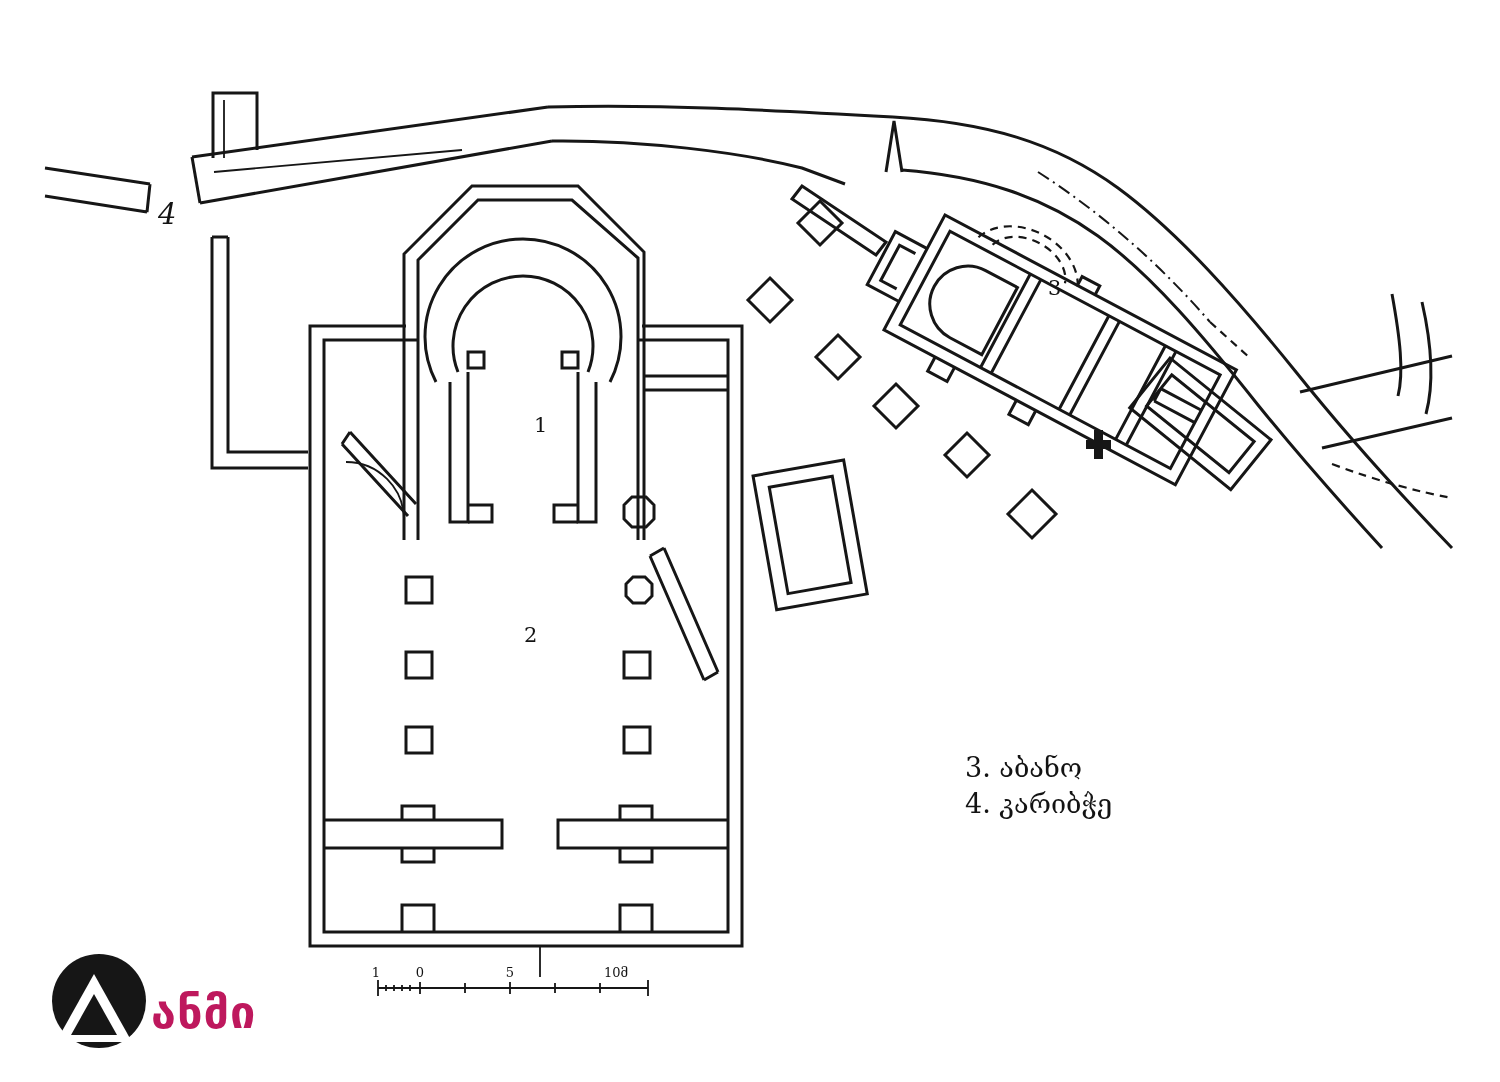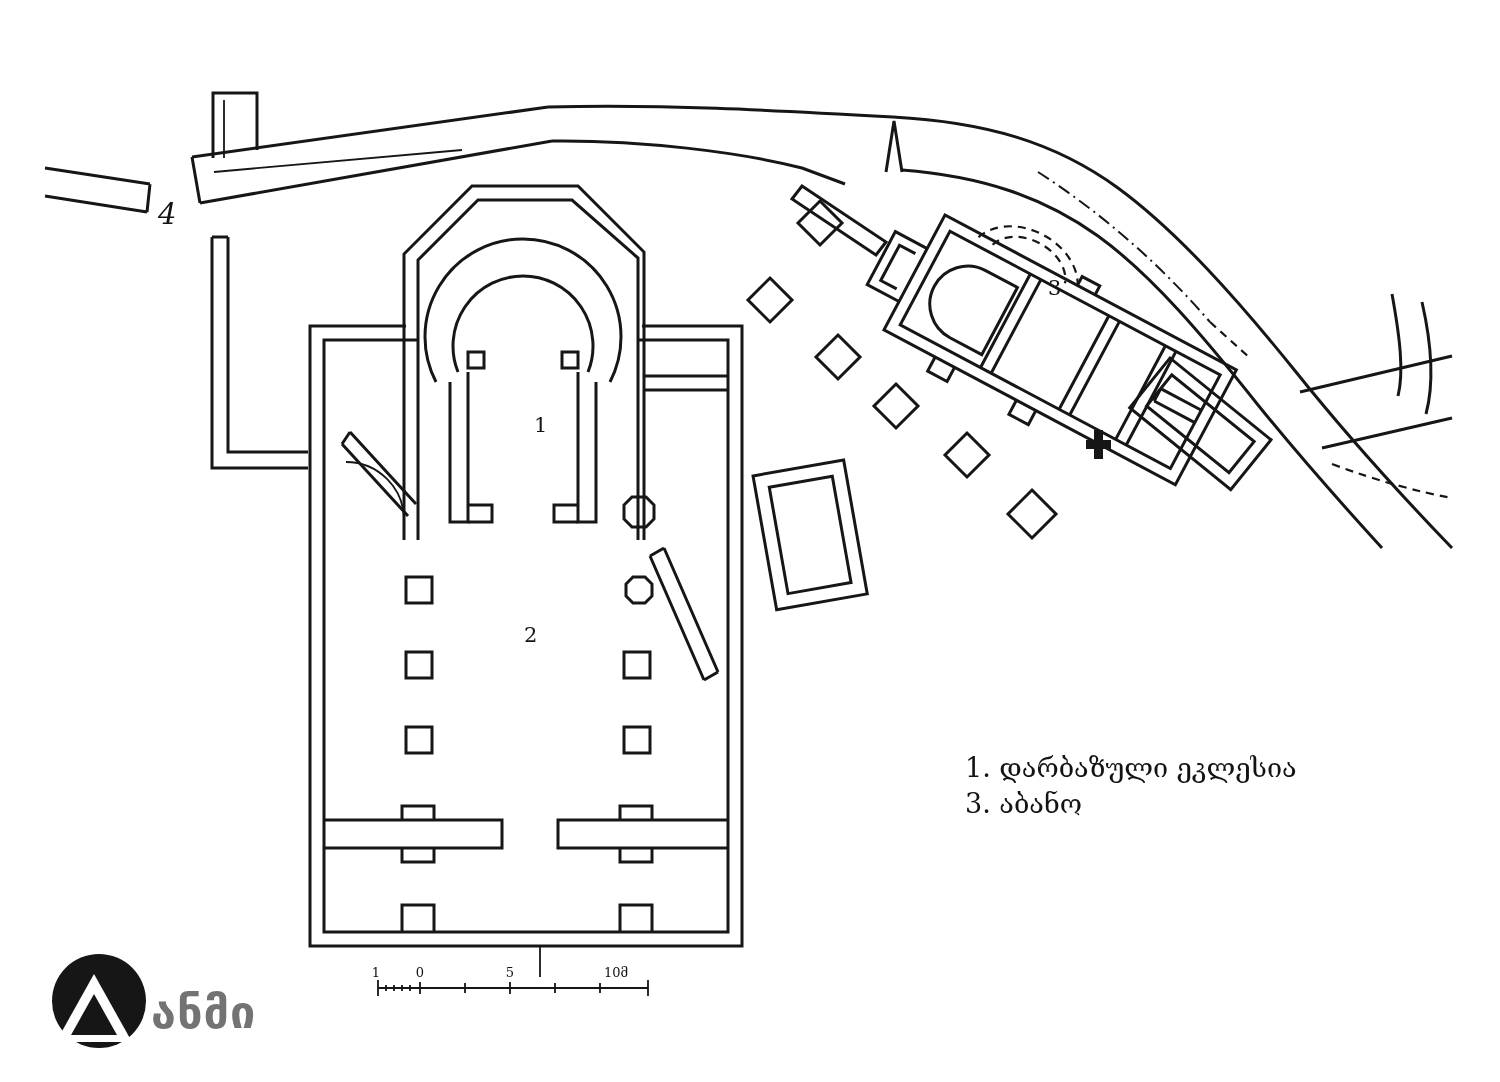--- a/index.html
+++ b/index.html
@@ -10,21 +10,21 @@
   .thin{stroke-width:1.8;}
   .dash{stroke-dasharray:8 6;stroke-width:2.2;}
   .dashdot{stroke-dasharray:13 5 2 5;stroke-width:2;}
   .blk{fill:#161616;stroke:none;}
   .plan-num{font-family:"DejaVu Serif","DejaVu Sans",serif;font-size:21px;fill:#131313;}
   .gate-num{font-style:italic;font-size:29px;}
   .scale-num{font-family:"DejaVu Serif","DejaVu Sans",serif;font-size:13px;fill:#131313;text-anchor:middle;}
   .legend{position:absolute;left:965px;top:750px;font-size:27px;line-height:36px;color:#131313;}
   .legend-line{white-space:nowrap;}
   .logo-text{position:absolute;left:151px;top:986px;font-family:"DejaVu Sans",sans-serif;
-             font-size:45px;font-weight:600;color:#737373;letter-spacing:1px;}
+             font-size:45px;font-weight:600;color:#be185d;letter-spacing:1px;}
 </style>
 </head>
 <body>
 
 <div class="canvas">
 
   <svg width="1500" height="1082" viewBox="0 0 1500 1082">
 
     <g>
       <path class="ln" d="M192,157 L548,107"></path>
@@ -151,19 +151,19 @@
     </g>
 
     <g>
       <circle cx="99" cy="1001" r="47" fill="#161616"></circle>
       <path d="M94,974 L132,1042 L56,1042 Z" fill="#ffffff"></path>
       <path d="M94,994 L117,1035 L71,1035 Z" fill="#161616"></path>
     </g>
   </svg>
 
   <div class="legend">
-    <div class="legend-line">1. დარბაზული ეკლესია</div>
     <div class="legend-line">3. აბანო</div>
+    <div class="legend-line">4. კარიბჭე</div>
   </div>
 
   <div class="logo-text">ანმი</div>
 
 </div>
 
 </body></html>

